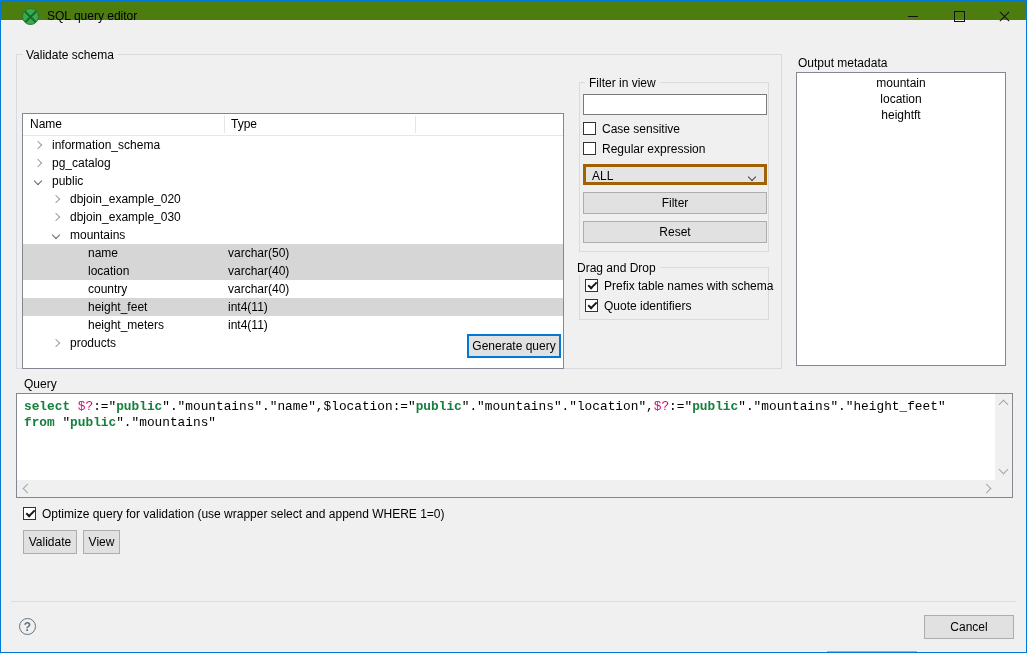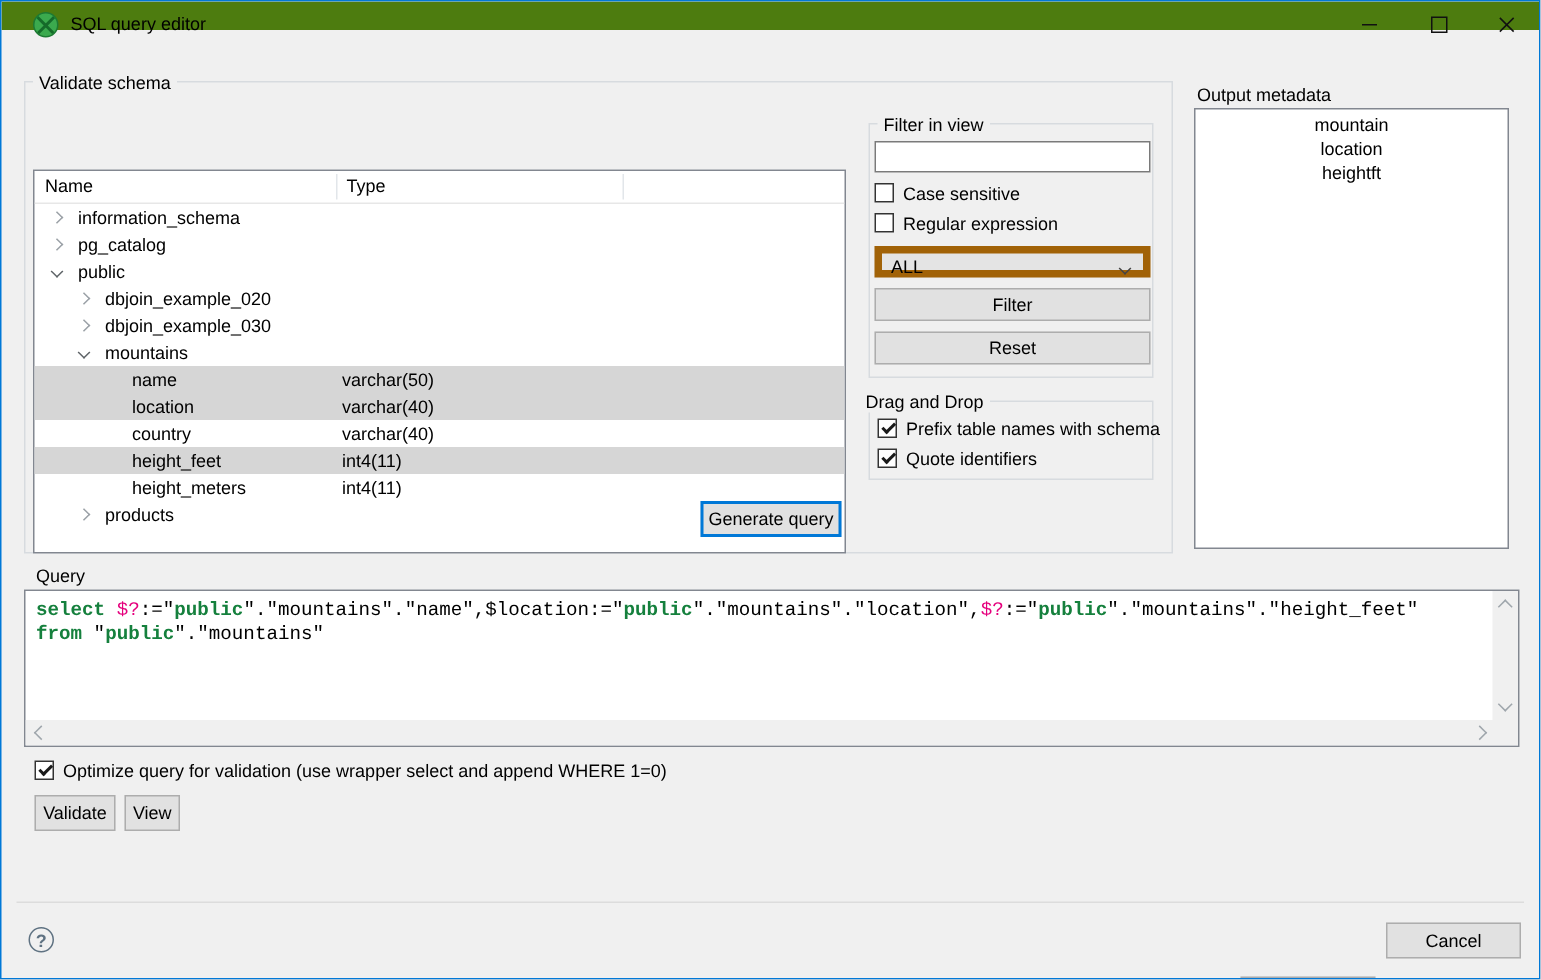--- a/index.html
+++ b/index.html
@@ -49,21 +49,21 @@
        display:flex;align-items:center;justify-content:center;font-size:12px;}
   .btn.default{border:2px solid #0078d7;}
 
   
   .text-input{position:absolute;background:#fff;border:1px solid #7a7a7a;box-sizing:border-box;
               font-family:"Liberation Sans",sans-serif;font-size:12px;padding:2px 4px;}
   .checkbox{position:absolute;width:13px;height:13px;background:#fff;border:1px solid #333;box-sizing:border-box;}
   .checkbox.checked::after{content:"";position:absolute;left:2px;top:2px;width:7px;height:3px;
         border-left:2px solid #1a1a1a;border-bottom:2px solid #1a1a1a;transform:rotate(-45deg);}
   .cb-label{position:absolute;line-height:14px;white-space:nowrap;}
-  .select{position:absolute;background:#e4e4e4;border:5px solid #a16207;box-sizing:border-box;
+  .select{position:absolute;background:#e4e4e4;border:3px solid #a16207;box-sizing:border-box;
           line-height:19px;padding-left:6px;}
   .select .chv{right:9px;top:7px;border-color:#444;}
 
   
   .listbox{position:absolute;background:#fff;border:1px solid #828790;box-sizing:border-box;
            padding:2px 0;overflow:hidden;}
   .list-item{padding:0 4px;line-height:16px;white-space:nowrap;text-align:center;}
 
   
   .query-box{position:absolute;left:15px;top:392px;width:997px;height:105px;background:#fff;

